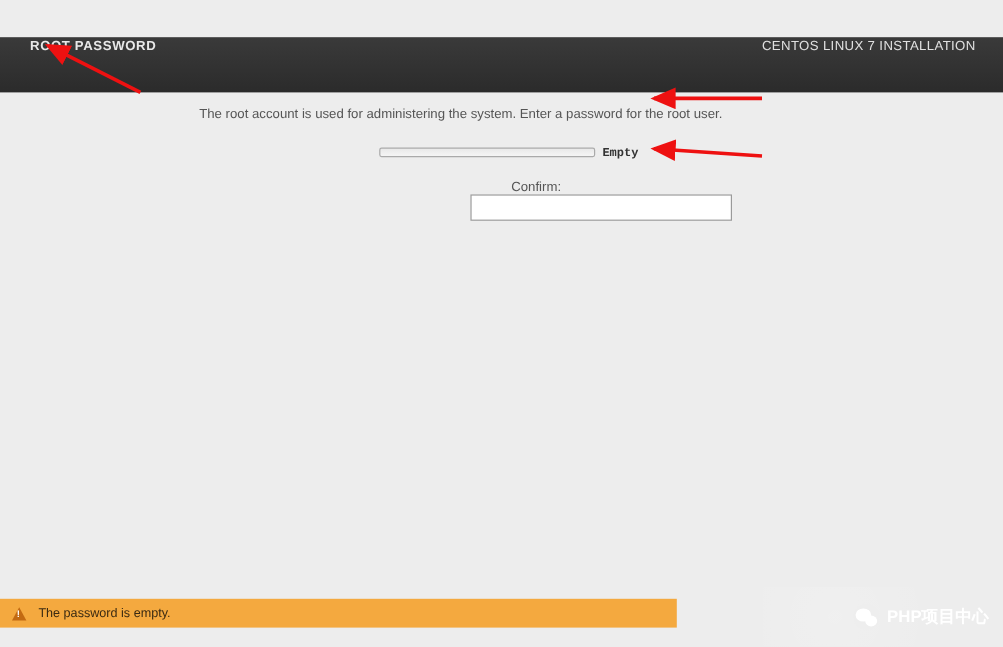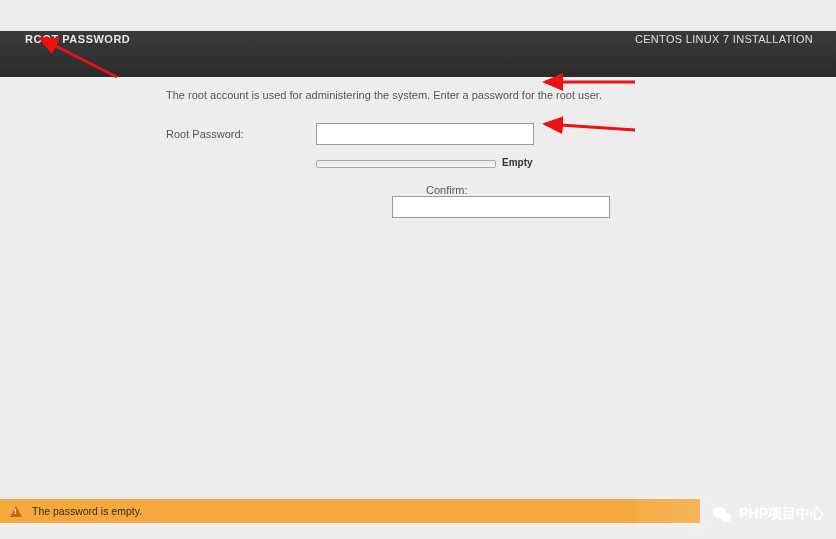--- a/index.html
+++ b/index.html
@@ -105,41 +105,42 @@
       background: #fff;
       padding: 0 4px;
       font-size: 11px;
     }
     .cursor-input{
       font-family: serif;
       color:#888;
     }
     .strength-row {
       display: flex;
-      align-items: flex-end;
+      align-items: flex-start;
       margin: 12px 0 16px 150px;
+      font-family: Liberation Mono, monospace;
     }
     .strength-bar {
       width: 180px;
       height: 8px;
       border: 1px solid #aaa;
       background: linear-gradient(#e9e9e9,#f5f5f5);
       border-radius: 2px;
     }
     .strength-text {
       margin-left: 6px;
       font-size: 10px;
       font-weight: bold;
       color: #333;
     }
     .confirm-row{ margin-top: 2px; flex-direction: column;}
     .warning-bar {
       position: absolute;
       left: 0; bottom: 16px;
-      width: 700px;
+      width: 564px;
       height: 24px;
       background: #f4a93f;
       display: flex;
       align-items: center;
       padding-left: 10px;
       gap: 10px;
       font-size: 10.5px;
       color: #3a2a12;
     }
     .warn-icon {
@@ -195,24 +196,20 @@
     <div class="title">ROOT PASSWORD</div>
   </div>
   <div class="header-right">
     <div class="install-title">CENTOS LINUX 7 INSTALLATION</div>
   </div>
 </div>
 
 <div class="content">
   <div class="info-text">The root account is used for administering the system.  Enter a password for the root user.</div>
 
-  <div class="form-row">
-    <div class="form-label">Root Password:</div>
-    <input type="password" class="text-input cursor-input" value="" style="">
-  </div>
 
   <div class="strength-row">
     <div class="strength-bar"></div>
     <div class="strength-text">Empty</div>
   </div>
 
   <div class="form-row confirm-row">
     <div class="form-label">Confirm:</div>
     <input type="password" class="text-input" value="" style="">
   </div>

